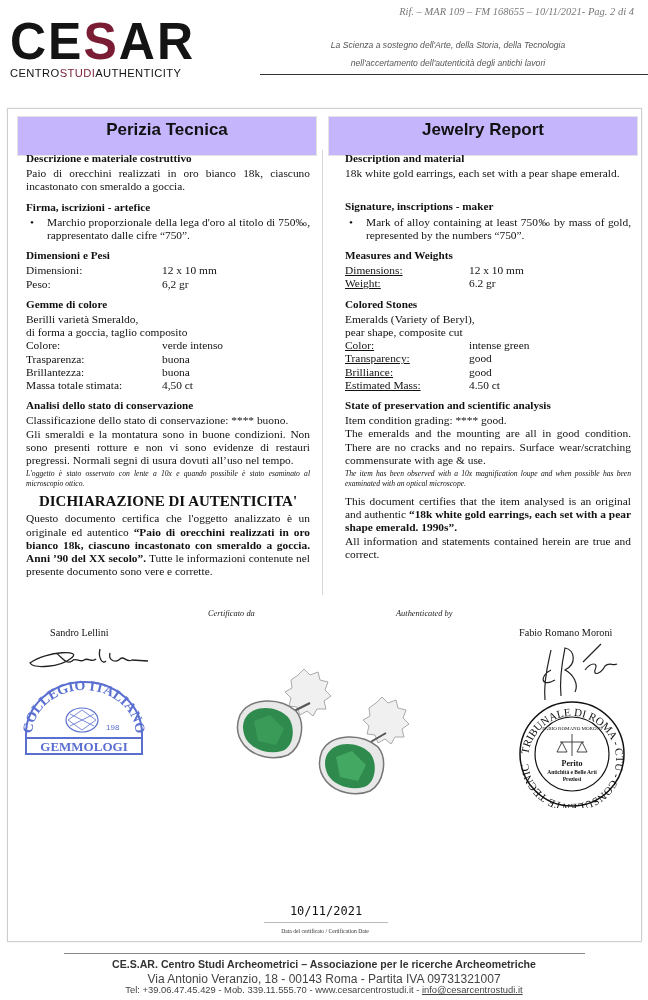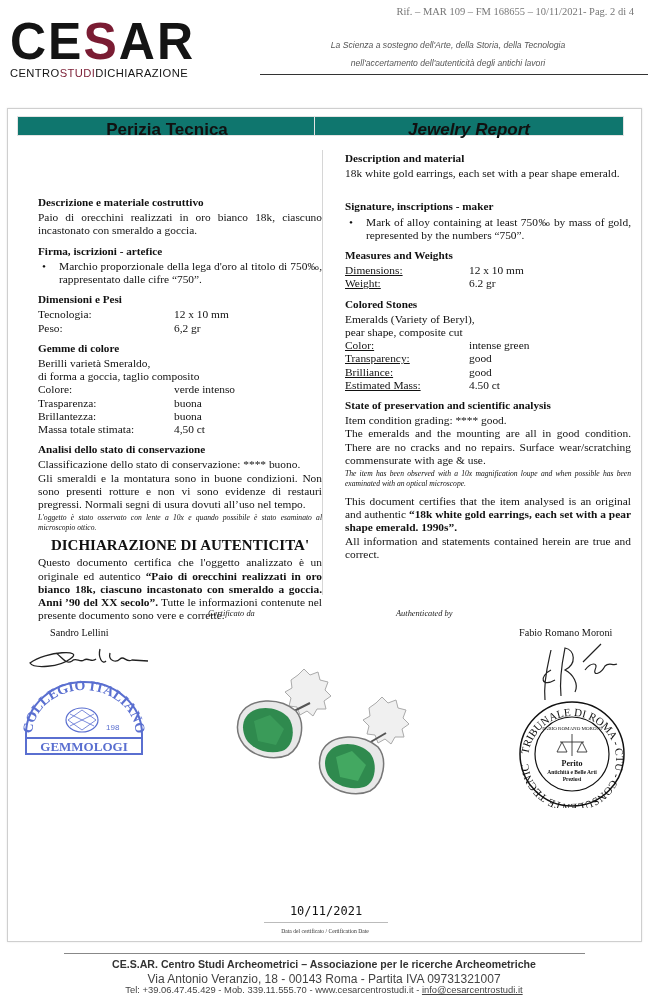--- a/index.html
+++ b/index.html
@@ -1,39 +1,39 @@
 <!DOCTYPE html>
 <html><head>
 <meta charset="utf-8">
 <style>
   * { box-sizing: border-box; margin: 0; padding: 0; }
   html, body { width: 648px; height: 1000px; background: #ffffff; overflow: hidden; }
   body { position: relative; font-family: "Liberation Serif", serif; color: #111; }
 
   
-  .ref { position: absolute; top: 6px; right: 14px; font-family: "Liberation Serif", serif; font-size: 10.5px; color: #777; }
+  .ref { position: absolute; top: 6px; right: 14px; font-family: "Liberation Serif", serif; font-style: italic; font-size: 10.5px; color: #777; }
   .logo { position: absolute; left: 10px; top: 20px; }
   .logo-main { font-family: "Liberation Sans", sans-serif; font-size: 50px; line-height: 44px; letter-spacing: 2px; color: #141414; font-weight: bold; transform: scaleY(1.02); }
   .logo-main .accent { color: #7a1c33; }
   .logo-sub { font-family: "Liberation Sans", sans-serif; font-size: 11.2px; letter-spacing: 0.4px; color: #141414; margin-top: 3px; }
   .logo-sub .accent { color: #7a1c33; }
   .tagline { position: absolute; left: 262px; width: 372px; text-align: center; font-family: "Liberation Sans", sans-serif; font-style: italic; font-size: 8.6px; color: #555; }
   .tagline.l1 { top: 40px; }
   .tagline.l2 { top: 58px; }
   .header-rule { position: absolute; left: 260px; right: 0; top: 74px; height: 1px; background: #333; }
 
   
   .frame { position: absolute; left: 7px; top: 108px; width: 635px; height: 834px; border: 1px solid #cfcfcf; box-shadow: 0 0 2px #e6e6e6; }
-  .title-bar { position: absolute; top: 116px; height: 20px; background: #0f766e; border: 1px solid #e3e3e3; font-family: "Liberation Sans", sans-serif; font-weight: bold; font-size: 17px; text-align: center; line-height: 26px; color: #111; }
+  .title-bar { position: absolute; top: 116px; height: 40px; background: #c4b5fd; border: 1px solid #e3e3e3; font-family: "Liberation Sans", sans-serif; font-weight: bold; font-size: 17px; text-align: center; line-height: 26px; color: #111; }
   .title-bar.left { left: 17px; width: 300px; }
-  .title-bar.right { left: 314px; width: 310px; font-style: italic; }
+  .title-bar.right { left: 328px; width: 310px; }
   .divider { position: absolute; left: 322px; top: 150px; width: 1px; height: 445px; background: #d6d6d6; }
 
   .col { position: absolute; top: 152px; font-size: 11.4px; line-height: 13.2px; }
-  .col.left { left: 38px; width: 284px; margin-top: 44px; }
+  .col.left { left: 26px; width: 284px; }
   .col.right { left: 345px; width: 286px; }
 
   .sec { margin-bottom: 7px; }
   .sec-h { font-weight: bold; font-size: 11.2px; margin-bottom: 2px; }
   .just { text-align: justify; }
   .bullet { display: flex; padding-left: 4px; }
   .bullet .dot { width: 17px; flex: none; }
   .bullet .txt { flex: 1; text-align: justify; }
   .kv { display: flex; }
   .kv .k { width: 136px; flex: none; }
@@ -65,21 +65,21 @@
   .footer.l2 { top: 972px; font-size: 12px; }
   .footer.l3 { top: 984px; font-size: 9.4px; }
   .footer .u { text-decoration: underline; }
 </style>
 </head>
 <body>
 
 <div class="ref">Rif. – MAR 109 – FM 168655 – 10/11/2021- Pag. 2 di 4</div>
 <div class="logo">
   <div class="logo-main"><span>CE</span><span class="accent">S</span><span>AR</span></div>
-  <div class="logo-sub"><span>CENTRO</span><span class="accent">STUDI</span><span>DICHIARAZIONE</span></div>
+  <div class="logo-sub"><span>CENTRO</span><span class="accent">STUDI</span><span>AUTHENTICITY</span></div>
 </div>
 <div class="tagline l1">La Scienza a sostegno dell'Arte, della Storia, della Tecnologia</div>
 <div class="tagline l2">nell'accertamento dell'autenticità degli antichi lavori</div>
 <div class="header-rule"></div>
 
 <div class="frame"></div>
 <div class="title-bar left">Perizia Tecnica</div>
 <div class="title-bar right">Jewelry Report</div>
 <div class="divider"></div>
 
@@ -91,21 +91,21 @@
   <div class="sec">
     <div class="sec-h">Firma, iscrizioni - artefice</div>
     <div class="bullet">
         <span class="dot">•</span>
         <span class="txt">Marchio proporzionale della lega d'oro al titolo di 750‰, rappresentato dalle cifre “750”.</span>
       </div>
   </div>
   <div class="sec">
     <div class="sec-h">Dimensioni e Pesi</div>
     <div class="kv">
-        <span class="k">Tecnologia:</span>
+        <span class="k">Dimensioni:</span>
         <span>12 x 10 mm</span>
       </div>
     <div class="kv">
         <span class="k">Peso:</span>
         <span>6,2 gr</span>
       </div>
   </div>
   <div class="sec">
     <div class="sec-h">Gemme di colore</div>
     <div>Berilli varietà Smeraldo,</div>

